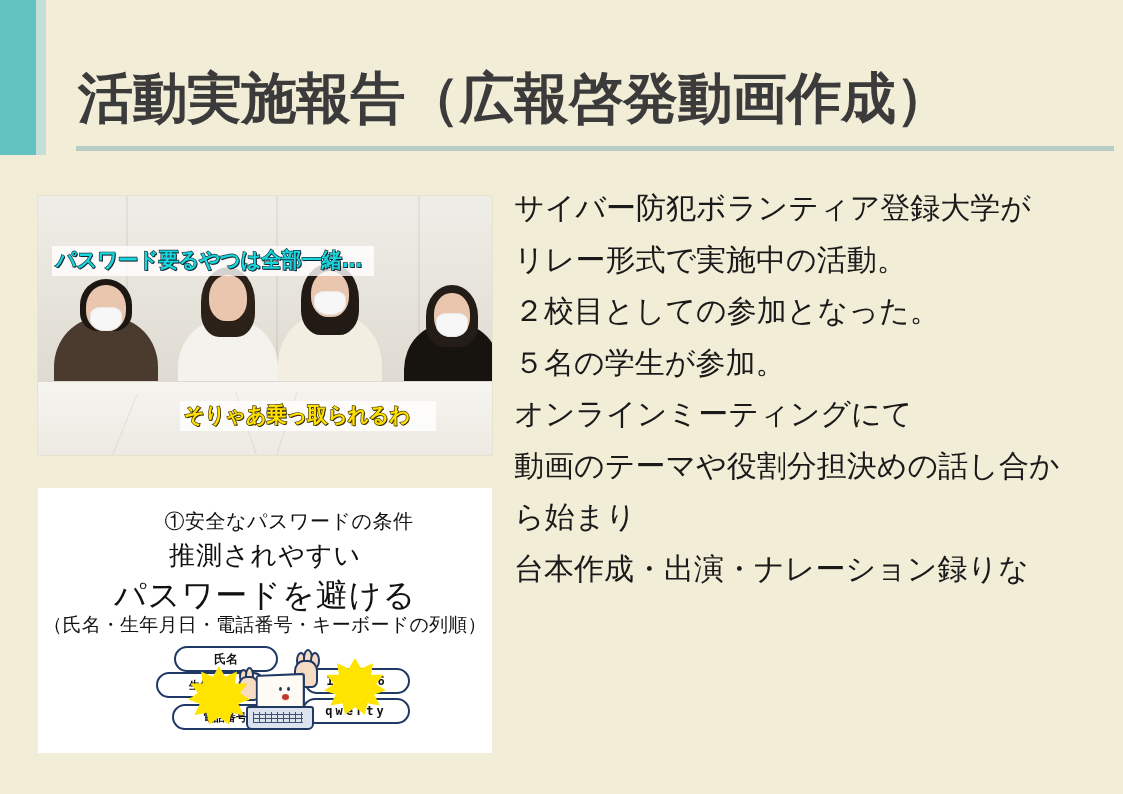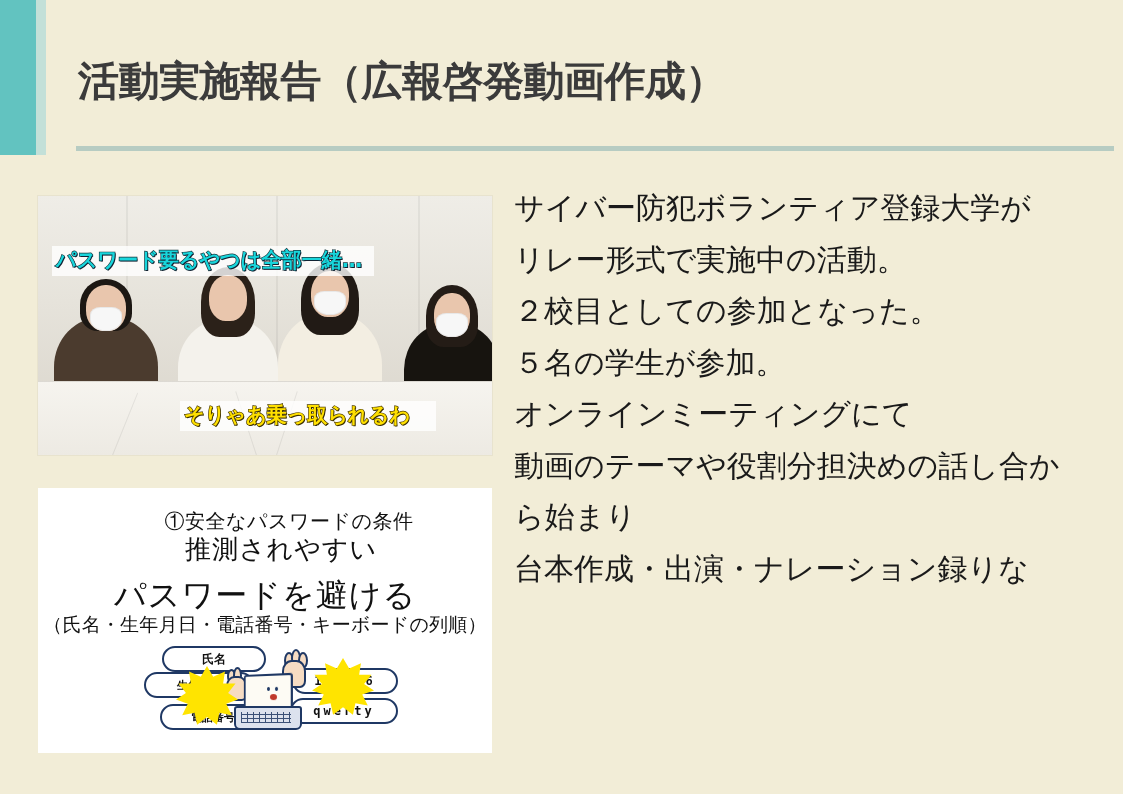--- a/index.html
+++ b/index.html
@@ -37,21 +37,21 @@
     height: 155px;
     background: #C3E0D8;
   }
 
   .page-title {
     position: absolute;
     left: 78px;
     top: 32px;
     width: 1000px;
     font-family: "DejaVu Sans", "Liberation Sans", sans-serif;
-    font-size: 41px;
+    font-size: 55px;
     font-weight: 700;
     line-height: 1.08;
     letter-spacing: -0.5px;
     color: #3B3B3B;
     white-space: nowrap;
     transform: scaleX(1.0);
     transform-origin: left center;
   }
 
   .title-divider {
@@ -196,27 +196,27 @@
   .sc-line {
     position: absolute;
     left: 0;
     width: 100%;
     text-align: center;
     font-family: "DejaVu Serif", "Liberation Serif", serif;
     color: #111111;
     white-space: nowrap;
   }
   .sc-l1 { top: 20px;  font-size: 20px; letter-spacing: 0.5px; padding-left: 24px; }
-  .sc-l2 { top: 44px;  font-size: 26px; font-weight: 500; letter-spacing: 1px; margin-left: 16px; }
+  .sc-l2 { top: 50px;  font-size: 26px; font-weight: 500; letter-spacing: 1px; }
   .sc-l3 { top: 86px;  font-size: 32px; font-weight: 500; letter-spacing: 1px; }
   .sc-l4 { top: 124px; font-size: 19px; letter-spacing: 0.2px; }
 
   .sc-art {
     position: absolute;
-    left: 96px;
+    left: 108px;
     top: 158px;
     width: 268px;
     height: 98px;
   }
   .pill {
     position: absolute;
     background: #FFFFFF;
     border: 2.5px solid #1F3864;
     border-radius: 999px;
     display: flex;

